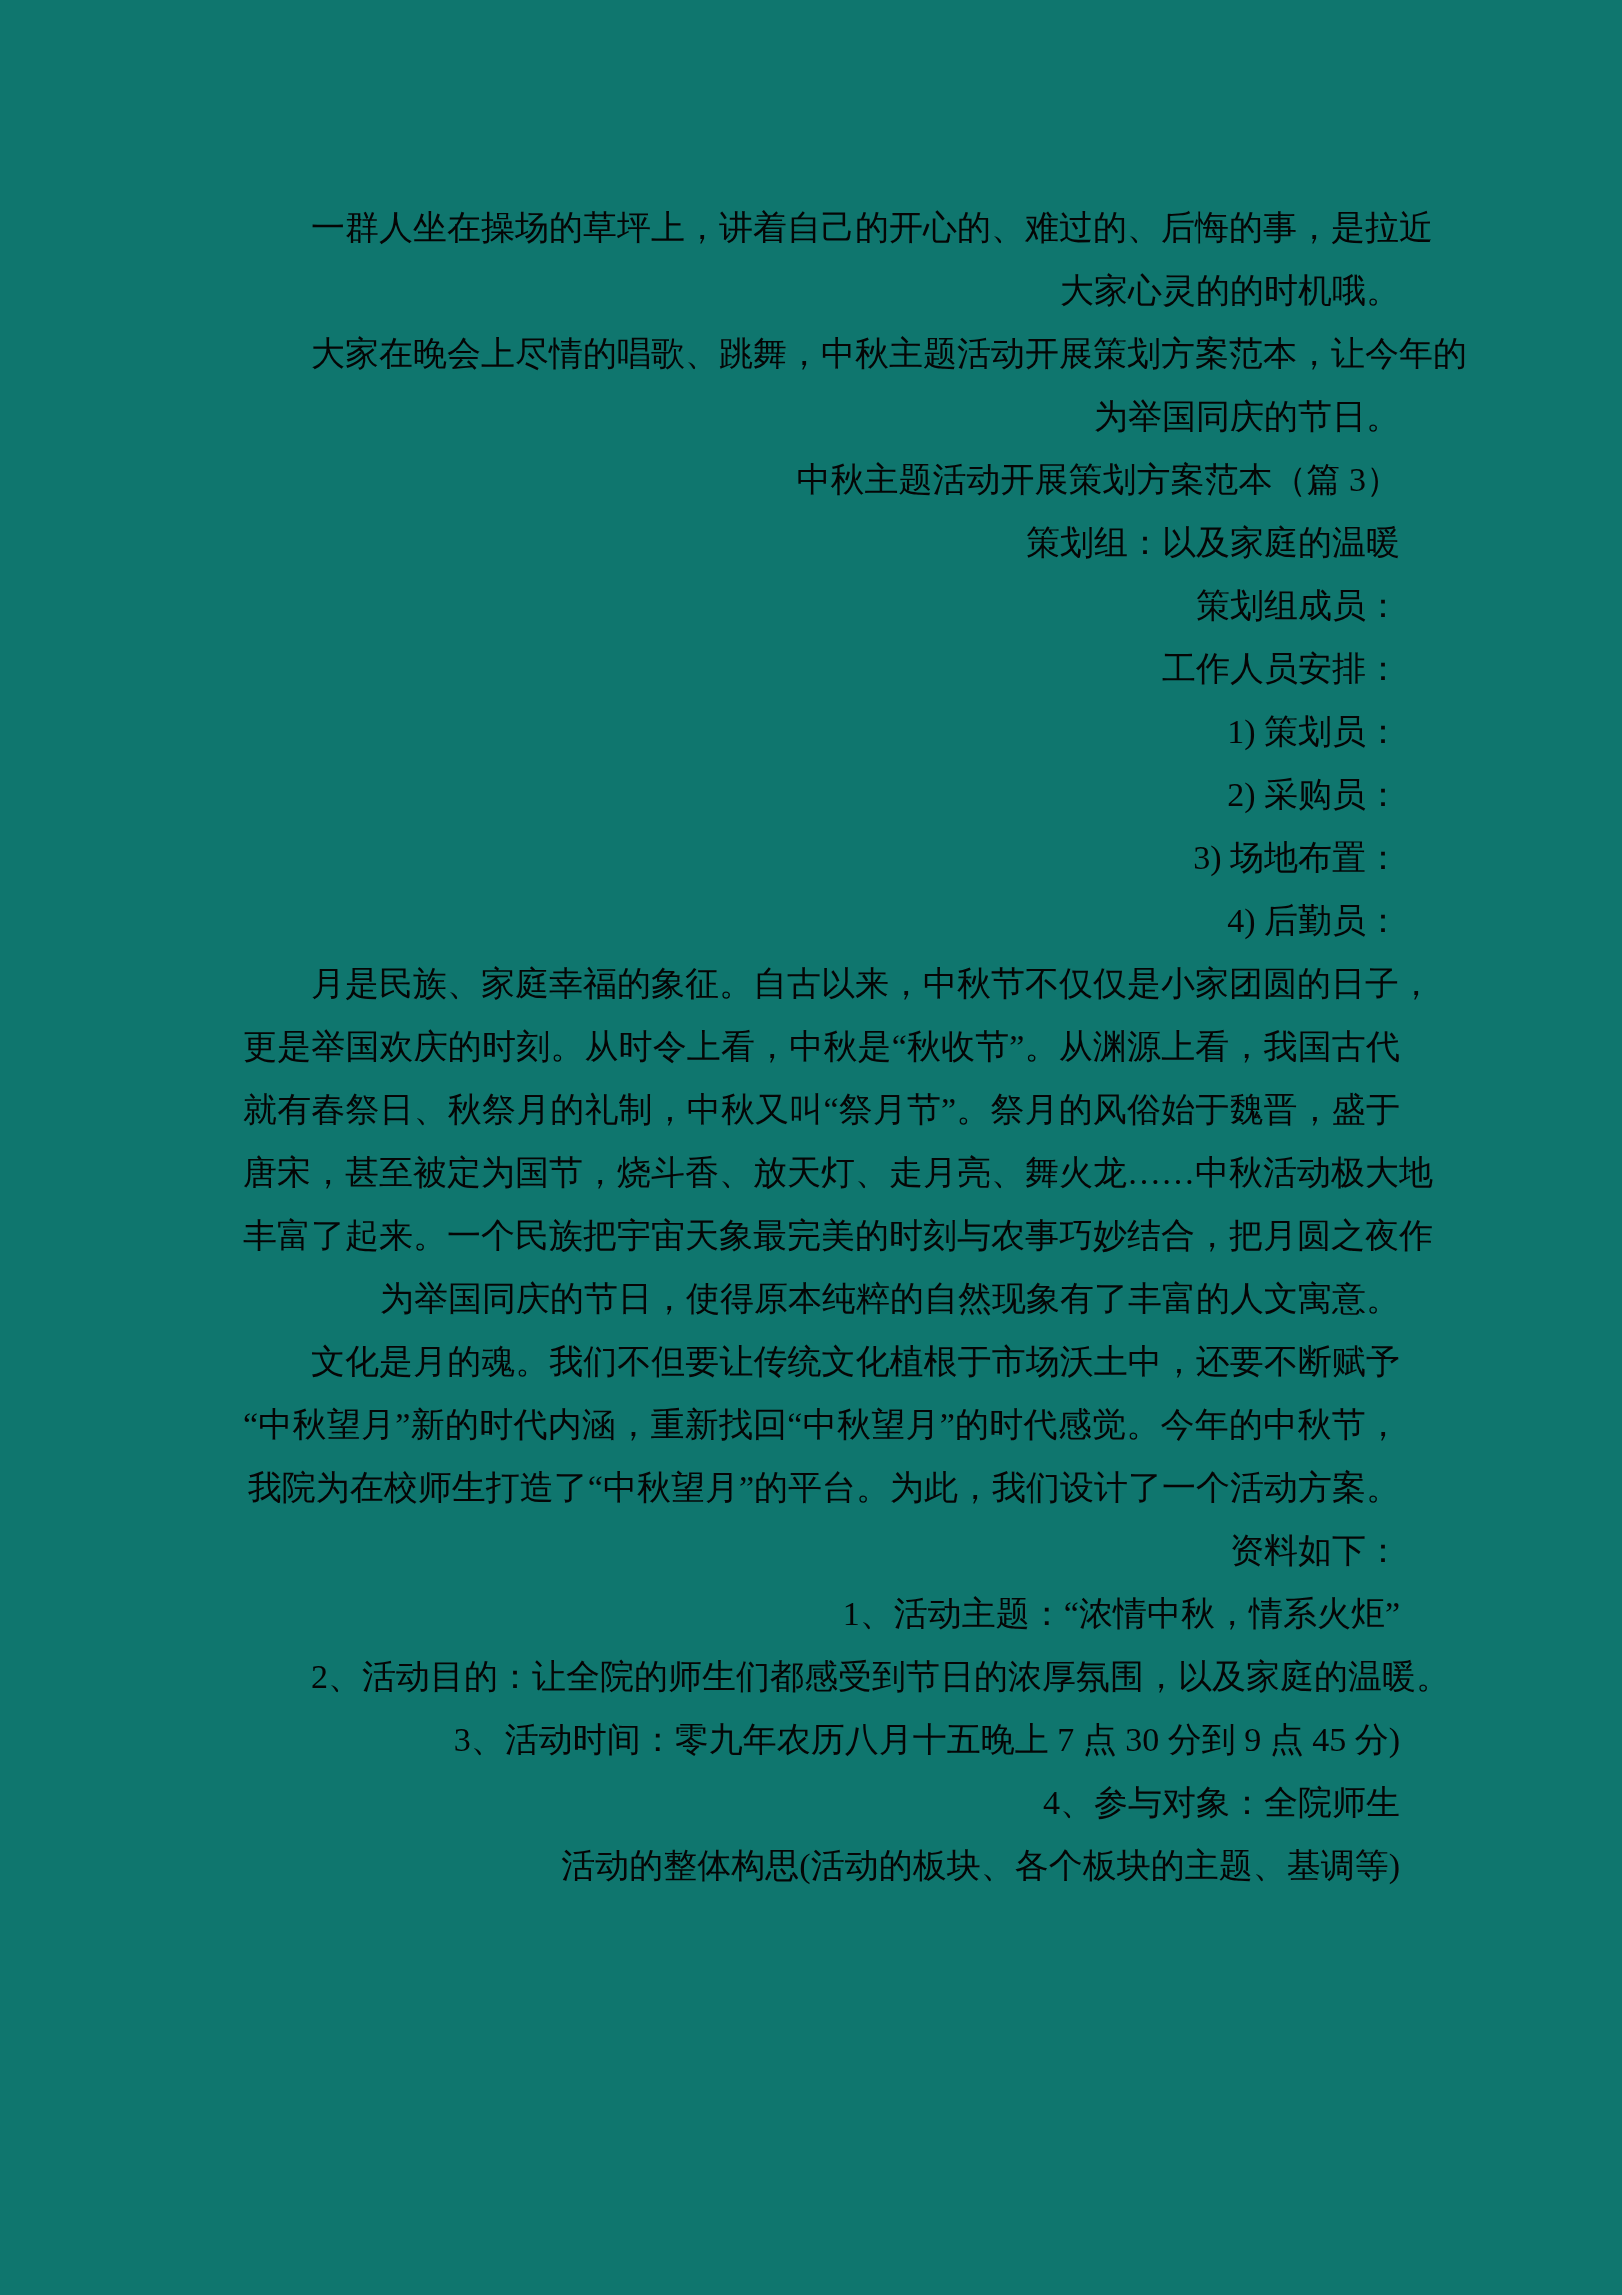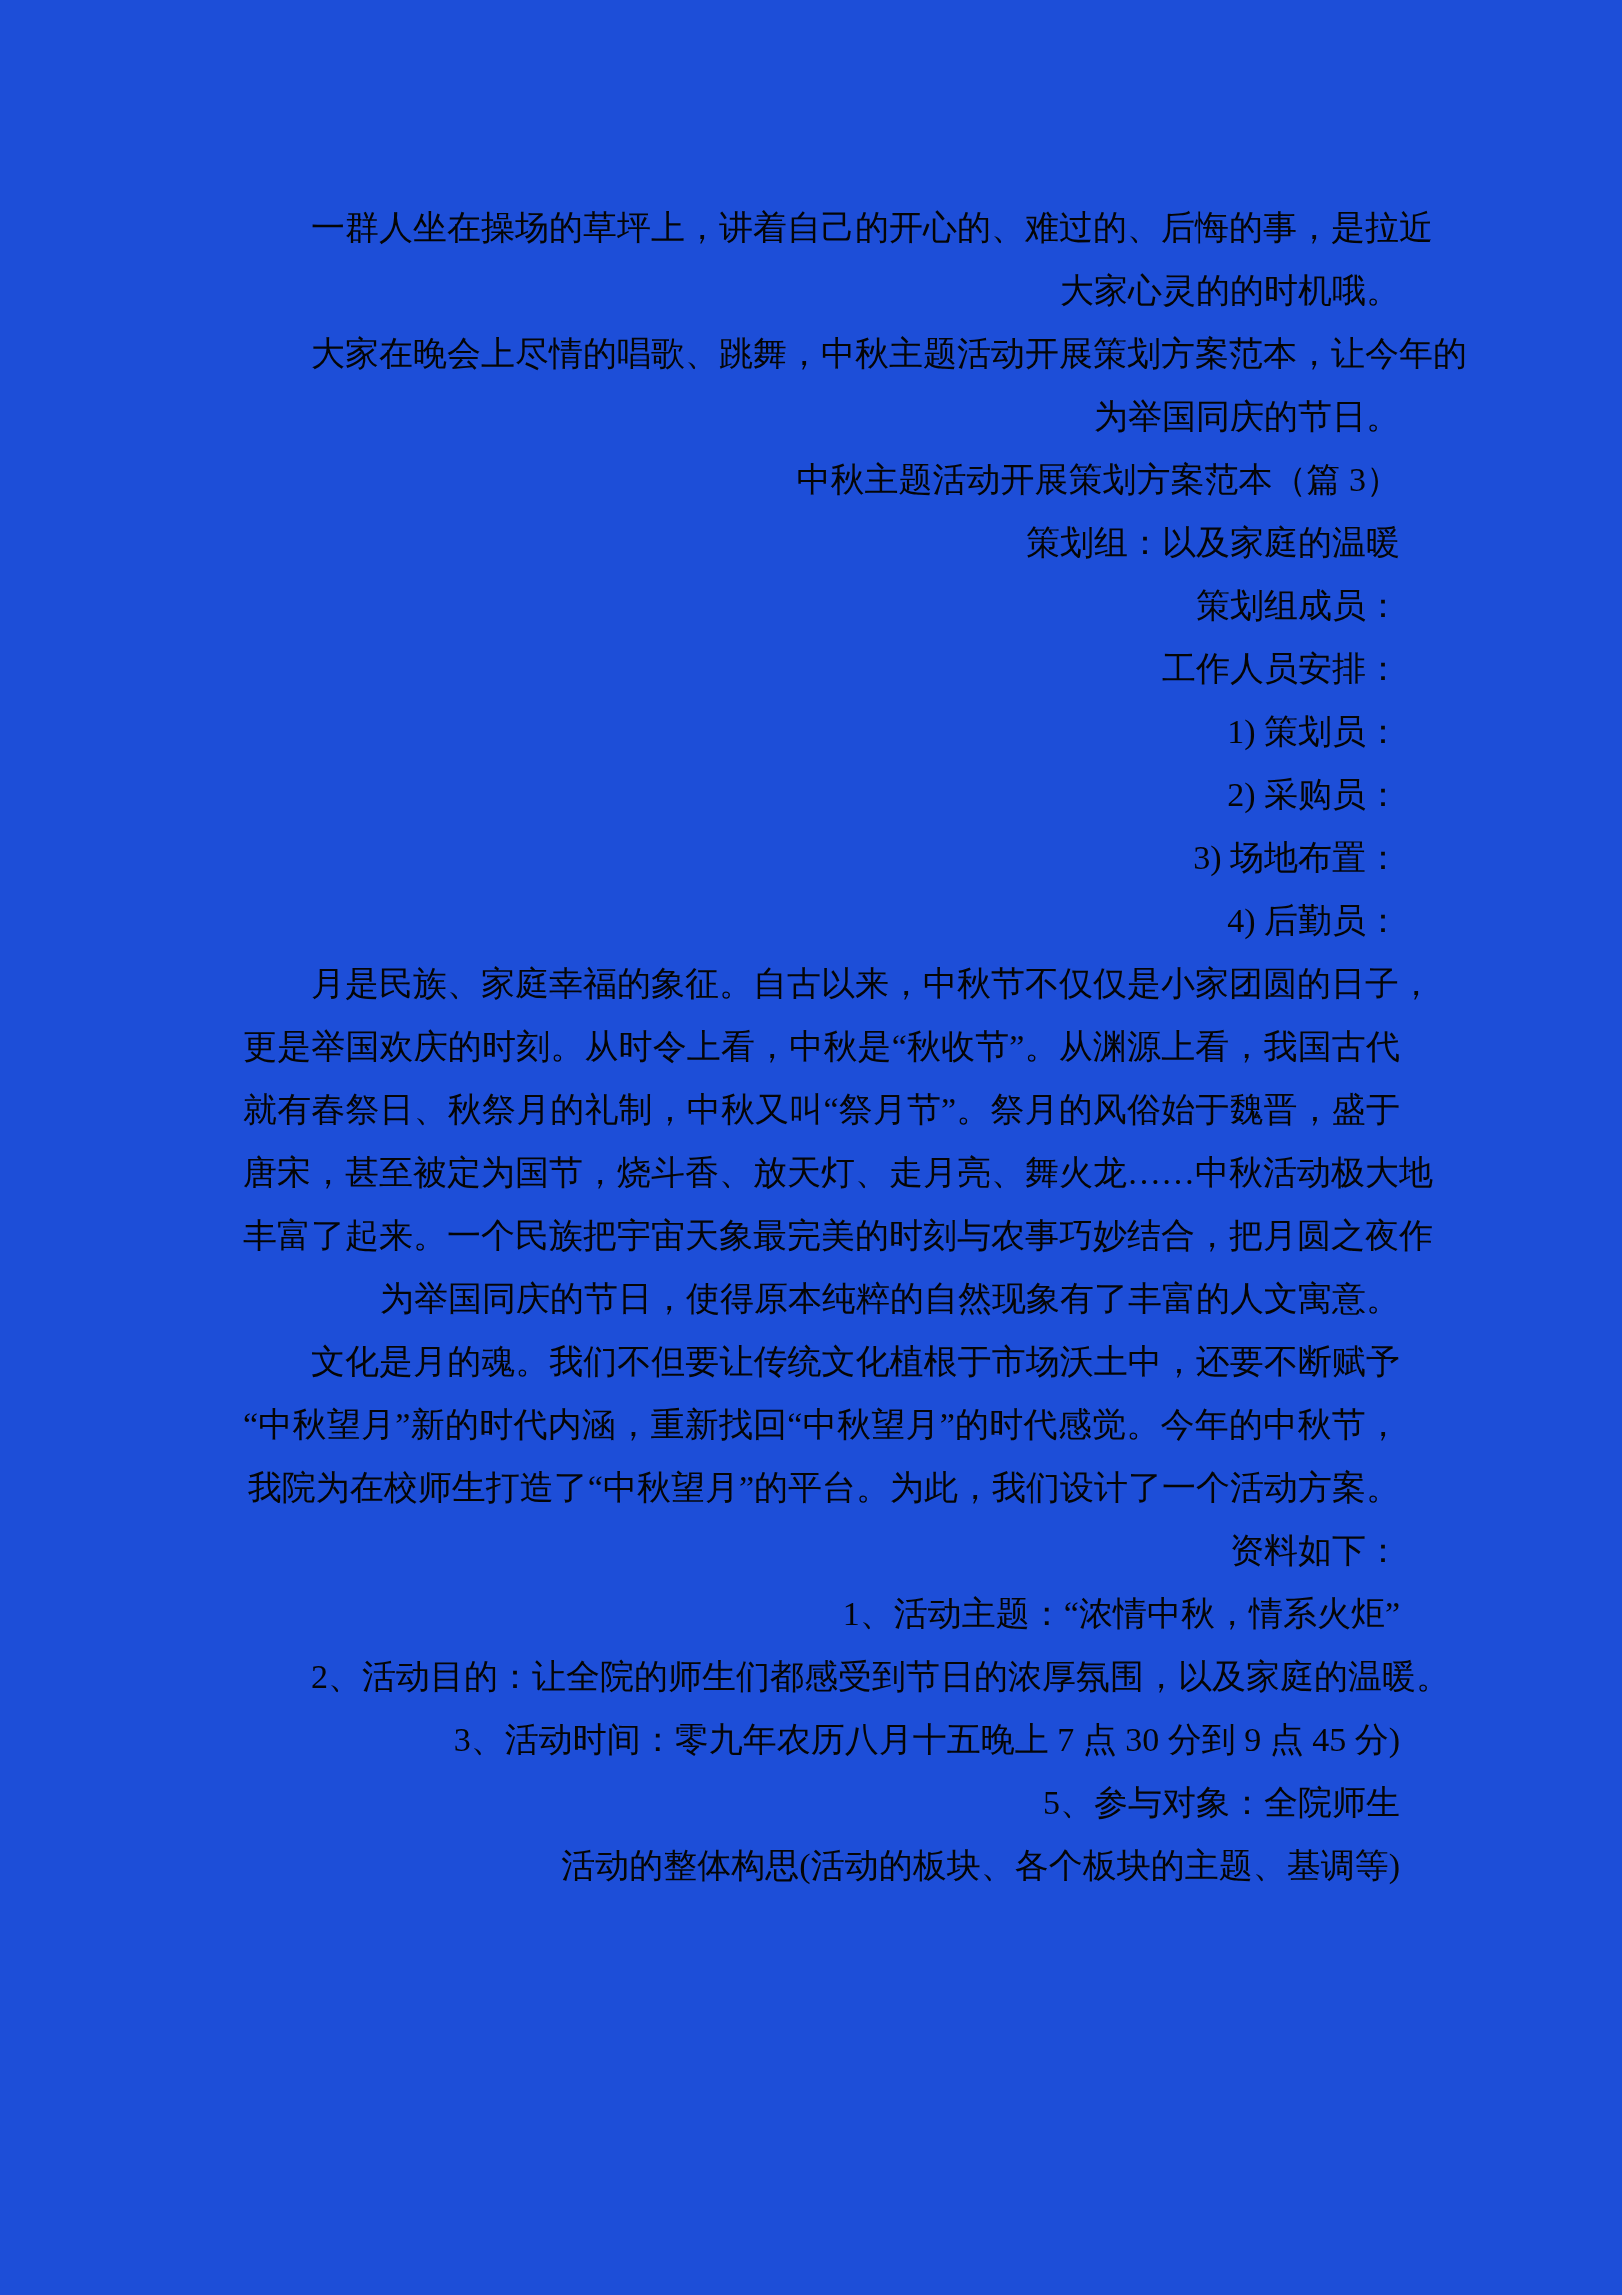--- a/index.html
+++ b/index.html
@@ -9,21 +9,21 @@
   body {
     width: 1623px;
     height: 2295px;
     background: #ffffff;
     position: relative;
     overflow: hidden;
   }
   .page {
     position: absolute;
     inset: 0;
-    background: #1d4ed8;
+    background: #0f766e;
   }
   .text-block {
     position: absolute;
     left: 243px;
     top: 196px;
     width: 1157px;
   }
   .line {
     height: 63px;
     line-height: 63px;
@@ -64,17 +64,17 @@
       <div class="line fill">唐宋，甚至被定为国节，烧斗香、放天灯、走月亮、舞火龙……中秋活动极大地</div>
       <div class="line fill">丰富了起来。一个民族把宇宙天象最完美的时刻与农事巧妙结合，把月圆之夜作</div>
       <div class="line">为举国同庆的节日，使得原本纯粹的自然现象有了丰富的人文寓意。</div>
       <div class="line indent fill">文化是月的魂。我们不但要让传统文化植根于市场沃土中，还要不断赋予</div>
       <div class="line fill">“中秋望月”新的时代内涵，重新找回“中秋望月”的时代感觉。今年的中秋节，</div>
       <div class="line">我院为在校师生打造了“中秋望月”的平台。为此，我们设计了一个活动方案。</div>
       <div class="line indent">资料如下：</div>
       <div class="line indent">1、活动主题：“浓情中秋，情系火炬”</div>
       <div class="line indent">2、活动目的：让全院的师生们都感受到节日的浓厚氛围，以及家庭的温暖。</div>
       <div class="line indent">3、活动时间：零九年农历八月十五晚上 7 点 30 分到 9 点 45 分)</div>
-      <div class="line indent">5、参与对象：全院师生</div>
+      <div class="line indent">4、参与对象：全院师生</div>
       <div class="line indent">活动的整体构思(活动的板块、各个板块的主题、基调等)</div>
     </div>
 </div>
 
 
 </body></html>

